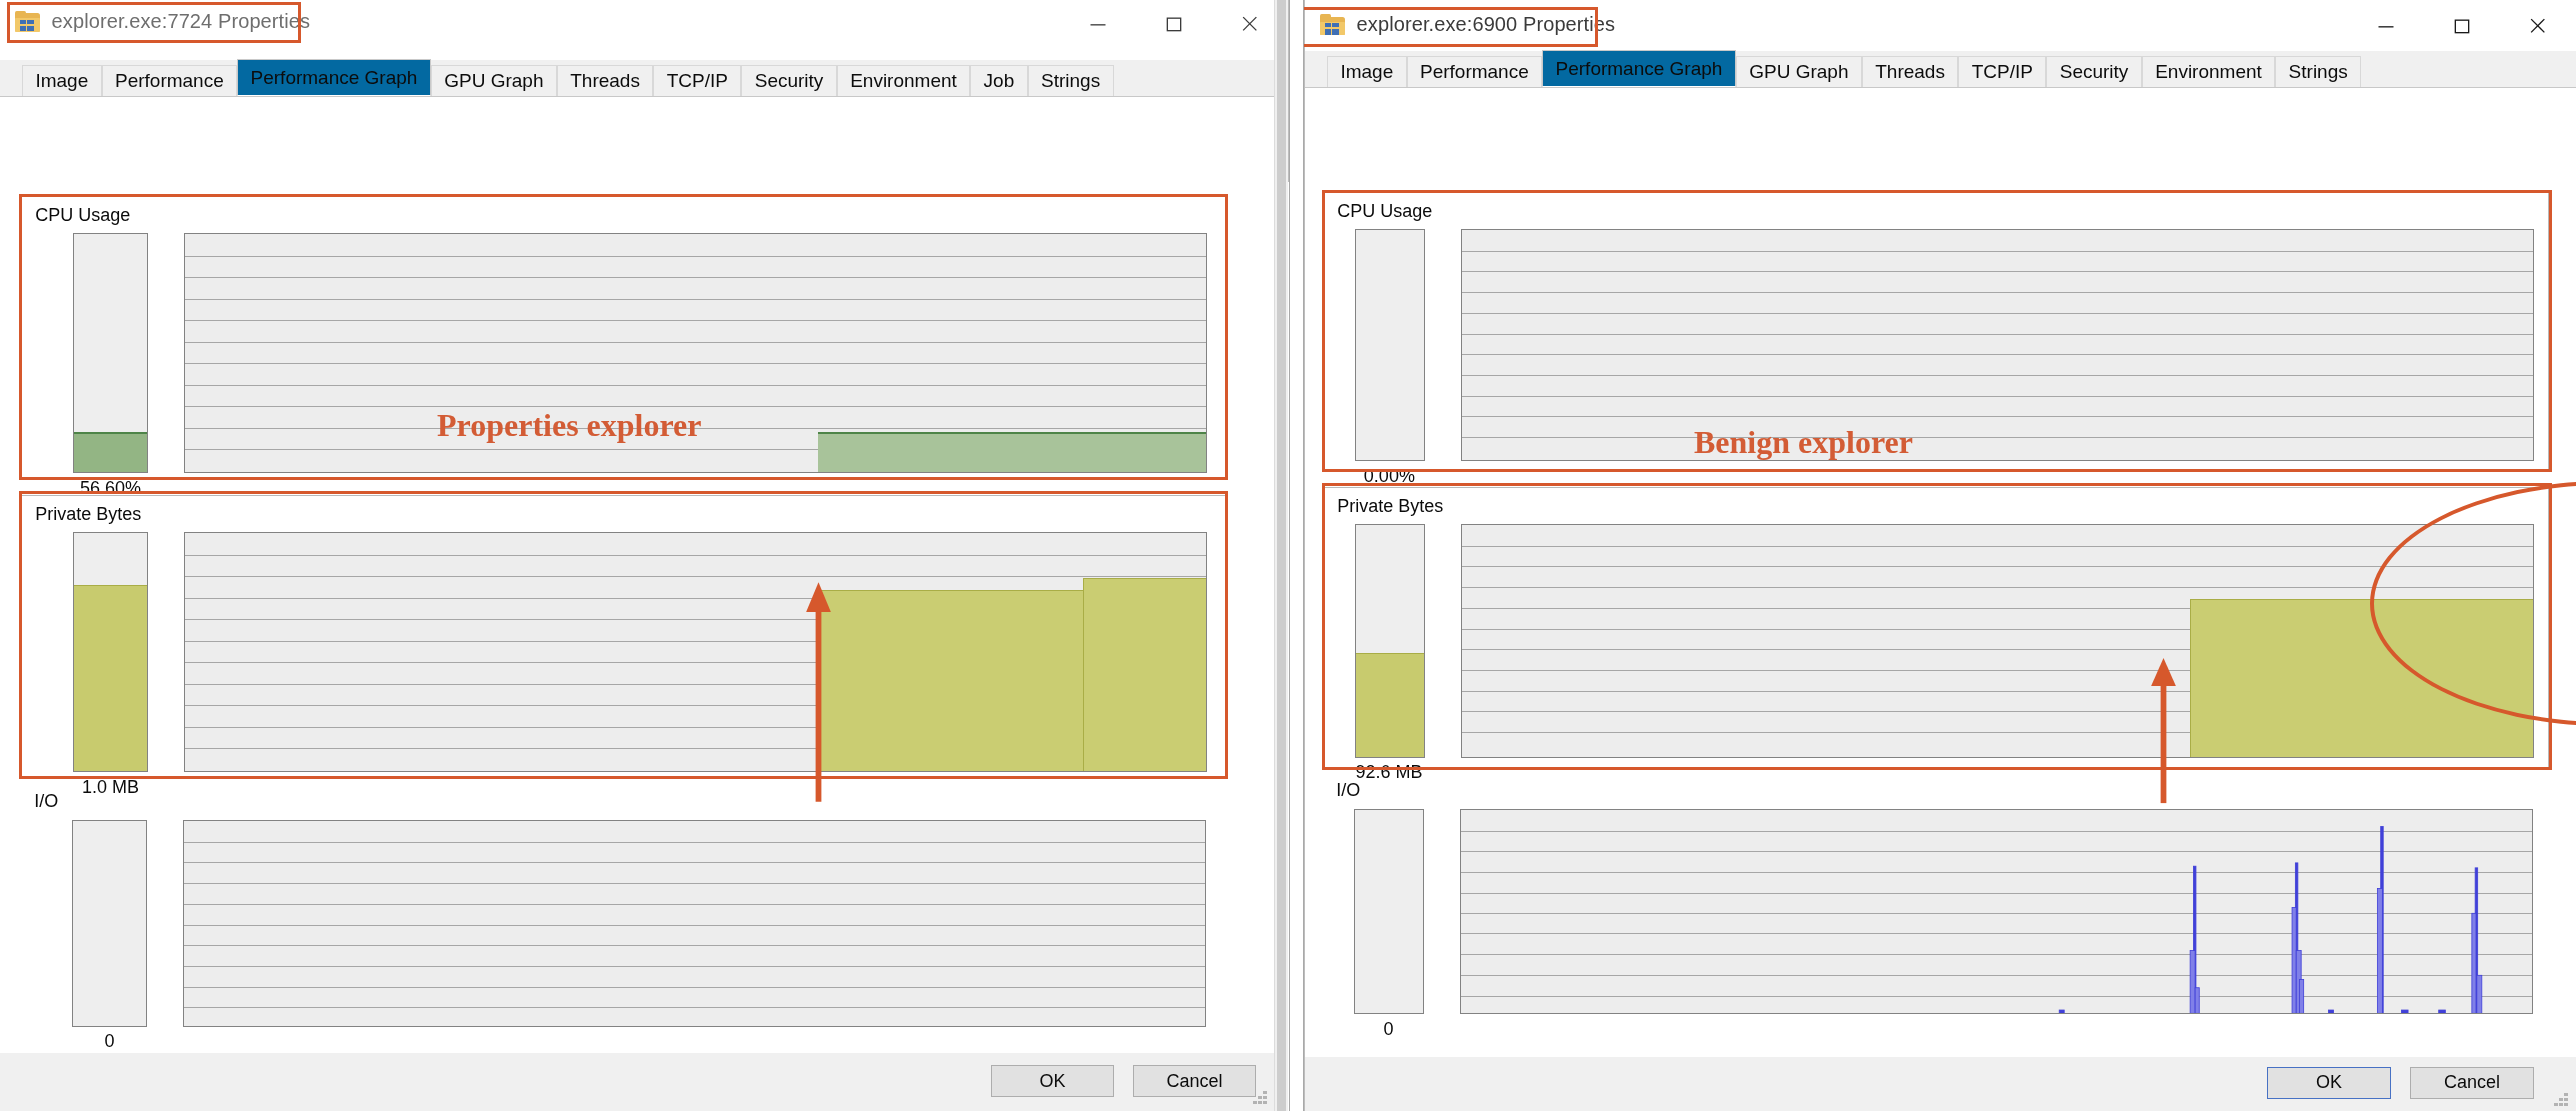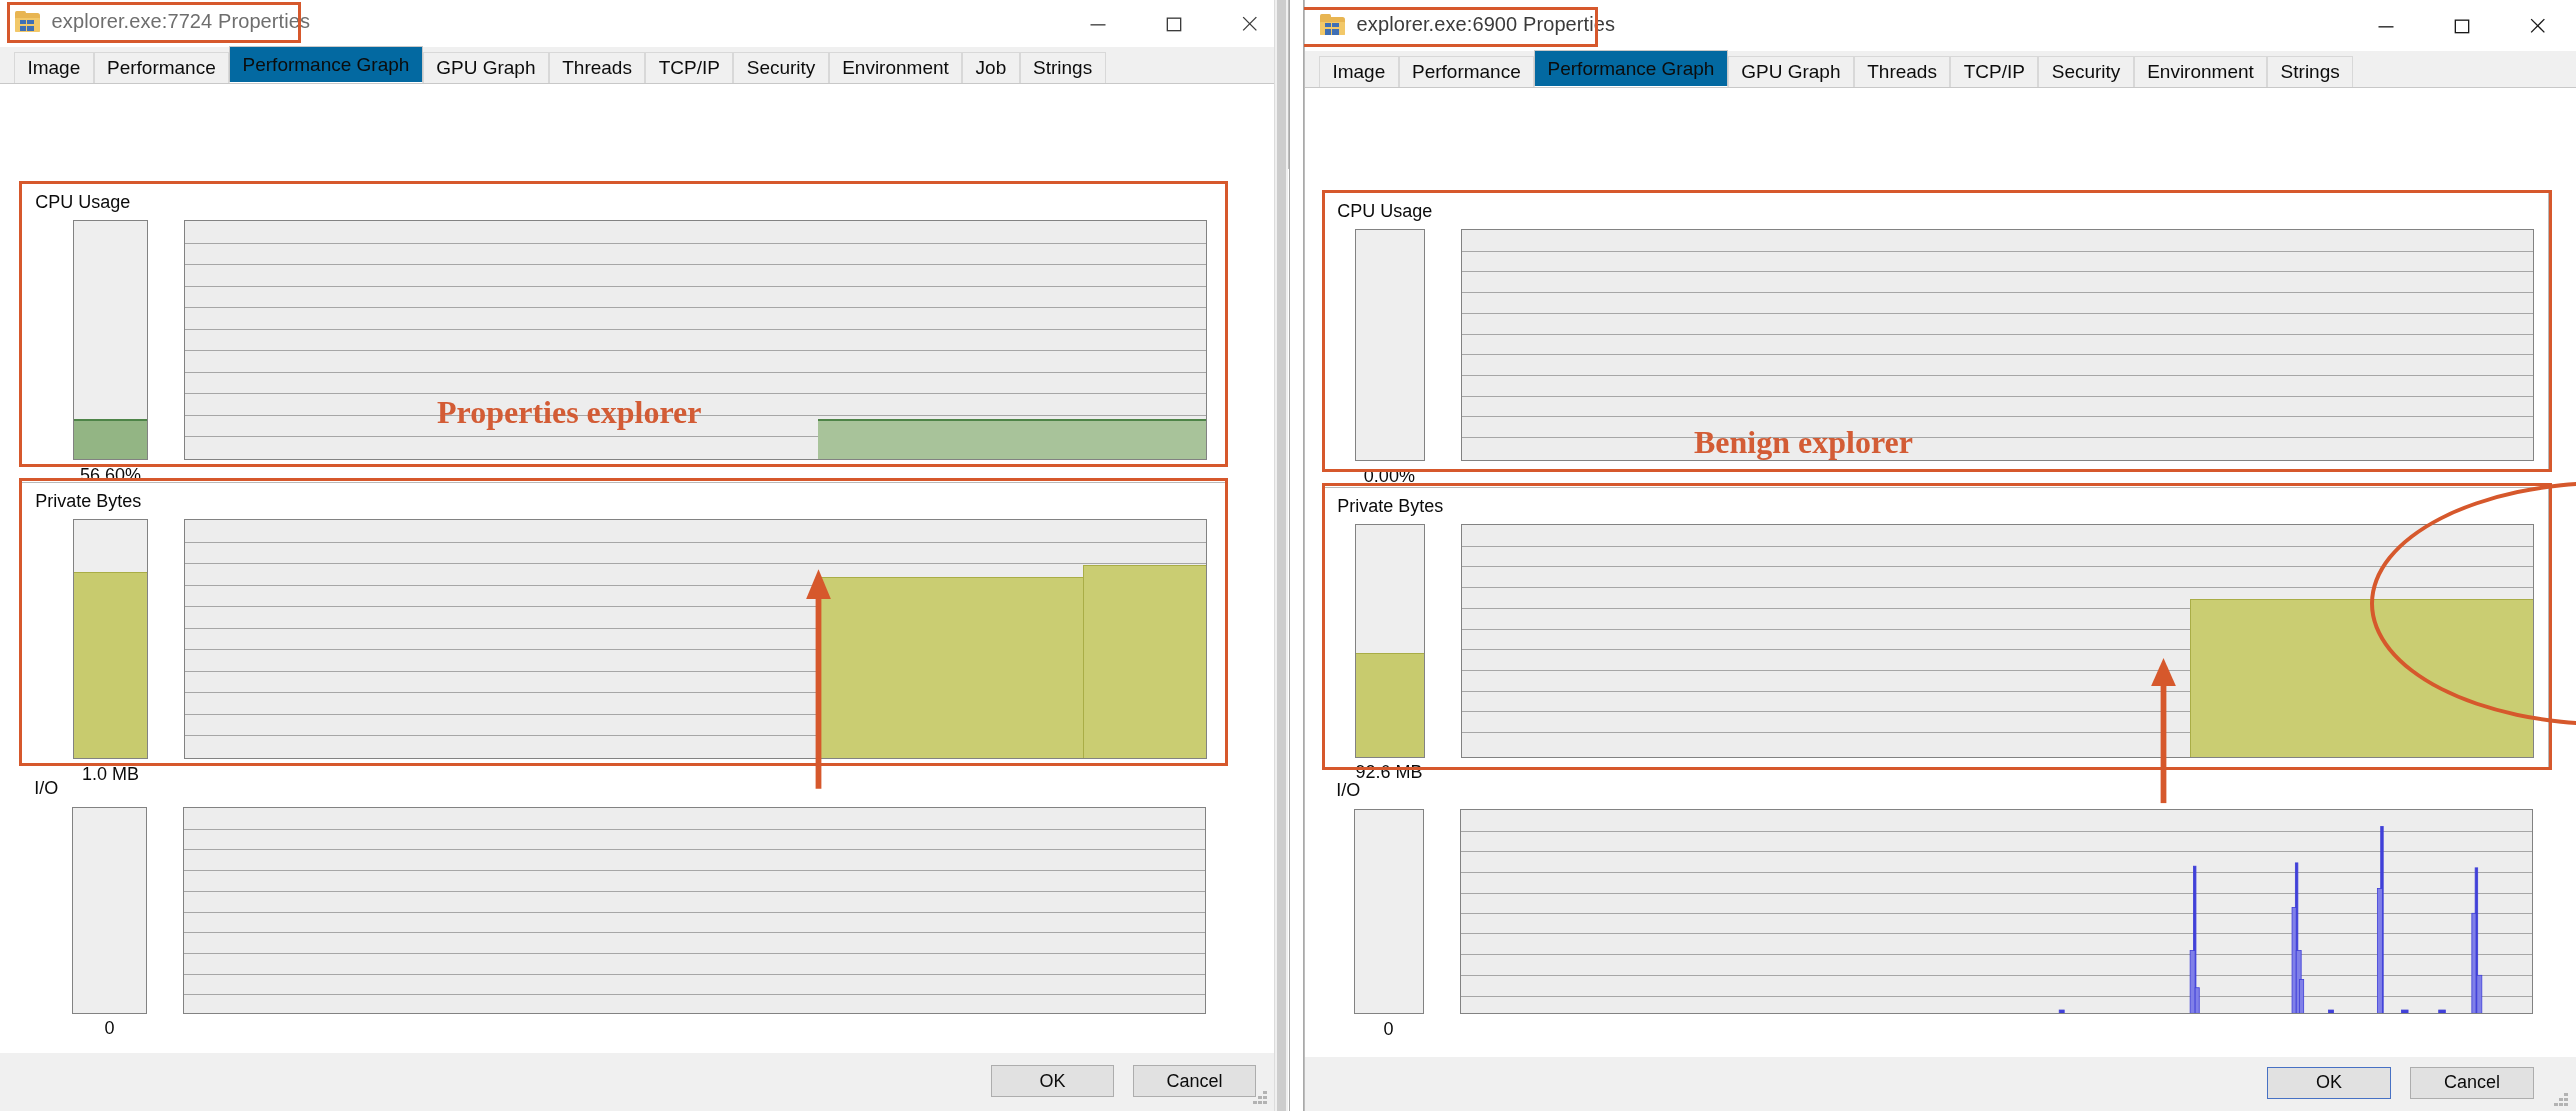--- a/index.html
+++ b/index.html
@@ -7,38 +7,38 @@
     margin: 0; padding: 0;
     width: 2576px; height: 1112px;
     background: #ffffff;
     font-family: "Liberation Sans", sans-serif;
     overflow: hidden;
   }
   #root { position: relative; width: 2576px; height: 1112px; background:#ffffff; }
 
   
   .window { position: absolute; background:#ffffff; border:0.8px solid #bdbdbd; }
-  .titlebar { position:relative; height:47px; background:#ffffff; }
+  .titlebar { position:relative; height:60px; background:#ffffff; }
   .titlebar-left { position:absolute; left:15px; top:10px; display:flex; align-items:center; gap:11.6px; }
   .win-icon { width:25px; height:21.5px; position:relative; flex:none; }
   .win-icon .folder-back { position:absolute; left:0; top:2.5px; width:25px; height:18px; background:#e8b552; border-radius:1.7px 2.5px 1.7px 1.7px; }
   .win-icon .folder-tab { position:absolute; left:0; top:0px; width:10.8px; height:5px; background:#e8b552; border-radius:1.7px 1.7px 0 0; }
   .win-icon .folder-front { position:absolute; left:0; top:7.5px; width:25px; height:13.3px; background:#f2c869; border-radius:0.8px; }
   .win-icon .win-blue { position:absolute; left:5px; top:9px; width:14px; height:11.6px; background:#3f6fb5; }
   .win-icon .win-blue::before { content:""; position:absolute; left:5.8px; top:0; width:1.7px; height:11.6px; background:#f2c869; }
   .win-icon .win-blue::after { content:""; position:absolute; left:0; top:4.1px; width:14px; height:1.7px; background:#f2c869; }
   .title-text { font-size:20px; color:#6e6e6e; white-space:nowrap; letter-spacing:0.1px; }
   .title-text.dark { color:#3b3b3b; }
 
   .win-controls { position:absolute; top:0; right:0; display:flex; height:48px; }
   .win-btn { width:76px; height:48px; display:flex; align-items:center; justify-content:center; }
   .win-btn svg { display:block; }
 
   
-  .tabstrip { position:relative; height:37px; background:#f0f0f0; border-bottom:0.8px solid #c8c8c8; padding-left:14px; display:flex; align-items:flex-end; }
+  .tabstrip { position:relative; height:37px; background:#f0f0f0; border-bottom:0.8px solid #c8c8c8; padding-left:22px; display:flex; align-items:flex-end; }
   .tab { height:31.5px; padding:0 12.4px; display:flex; align-items:center; font-size:19px; color:#0c0c0c;
          background:#f0f0f0; border:0.8px solid #d8d8d8; border-bottom:none; margin-right:0px; white-space:nowrap; }
   .tab.active { background:#0369a1; height:37px; border:0.8px solid #c9c9c9; border-bottom:0.8px solid #ffffff; position:relative; z-index:3; }
 
   .tabpage { position:relative; background:#ffffff; }
 
   
   .group { position:absolute; }
   .group-label { position:absolute; font-size:18px; color:#0b0b0b; white-space:nowrap; }
   .meter { position:absolute; border:0.8px solid #828282; background:#eeeeee; overflow:hidden; }

